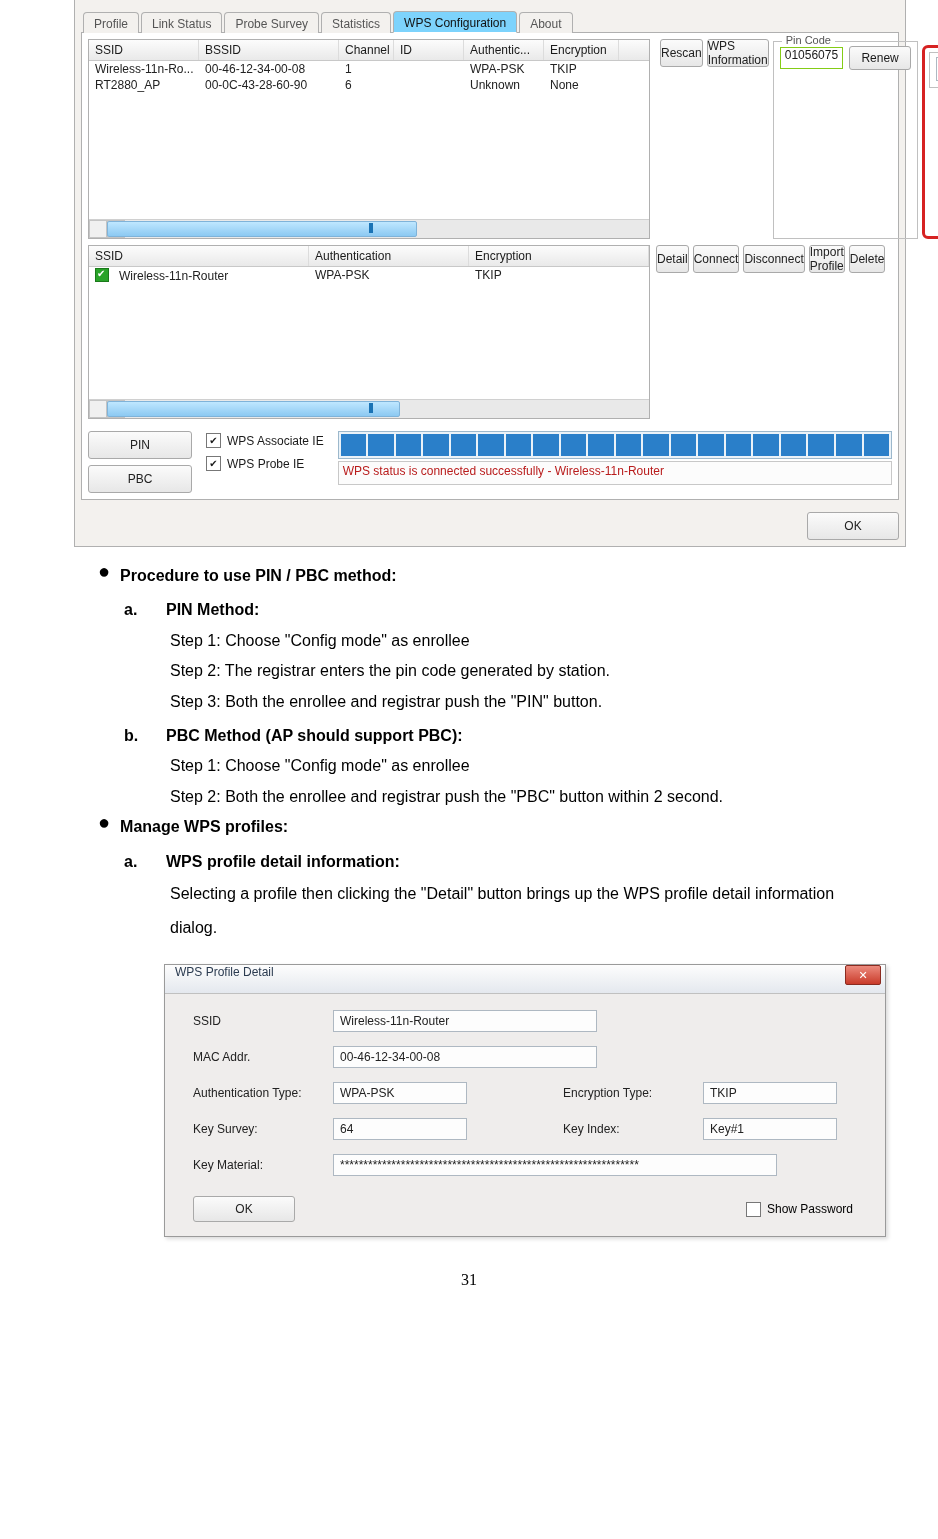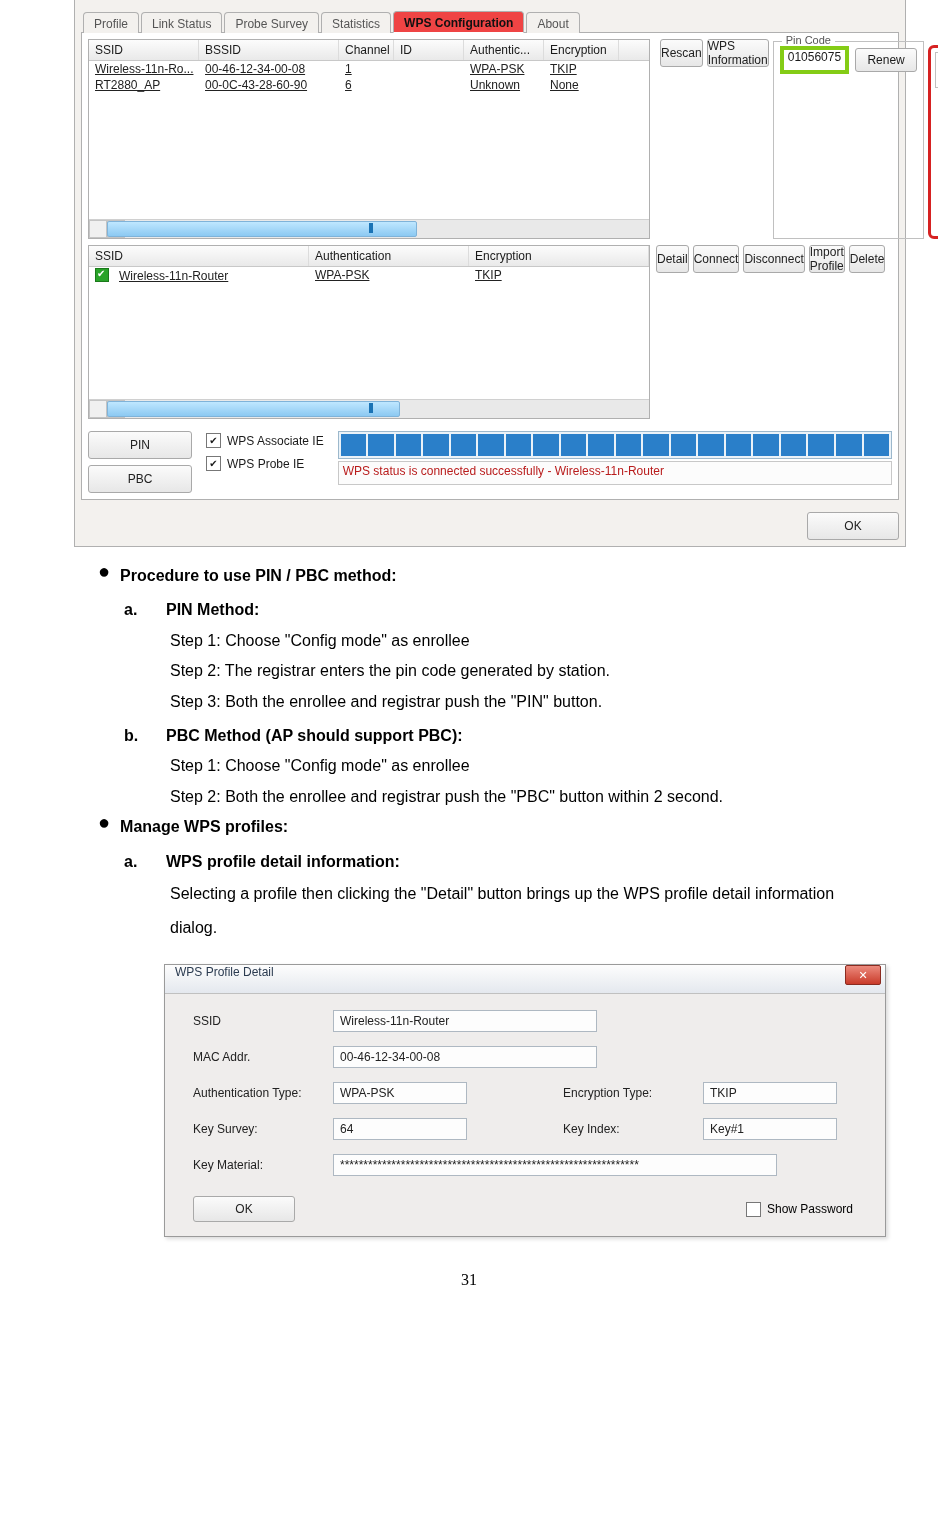--- a/index.html
+++ b/index.html
@@ -1,43 +1,43 @@
 <!DOCTYPE html>
 <html><head>
 <meta charset="utf-8">
 <style>
   html,body{margin:0;padding:0;background:#fff;color:#000;font-family:Verdana,Arial,sans-serif;font-size:15px;}
   .page{width:890px;margin:0 auto;padding:0 40px 40px 40px;box-sizing:border-box;}
   
   .wps-window{width:830px;border:1px solid #b0b0b0;background:#f3f1ee;font-family:Tahoma,Arial,sans-serif;font-size:12px;color:#1a1a1a;position:relative;margin:0 0 14px 10px;border-top:none;}
   .tabs-row{display:flex;align-items:flex-end;gap:2px;padding:4px 8px 0 8px;height:28px;}
   .tab{display:flex;align-items:center;padding:4px 10px 2px 10px;border:1px solid #b0b0b0;border-bottom:none;background:#f3f1ee;border-radius:4px 4px 0 0;font-size:12px;color:#555;position:relative;top:1px;}
-  .tab.active{background:#ef4444;color:#111;font-weight:700;border-bottom:1px solid #fff;z-index:2;}
+  .tab.active{background:#7dd3fc;color:#111;font-weight:400;border-bottom:1px solid #fff;z-index:2;}
   .win-body{background:#fff;border:1px solid #b0b0b0;margin:0 6px 6px 6px;padding:6px;display:flex;flex-direction:column;gap:6px;}
   .upper{display:flex;gap:6px;}
   .listbox{border:1px solid #b0b0b0;background:#fff;flex:1;display:flex;flex-direction:column;}
   .lb-head{display:flex;background:linear-gradient(#fcfcfc,#e9e9e9);border-bottom:1px solid #c8c8c8;font-size:12px;}
   .lb-head span{padding:3px 6px;border-right:1px solid #dcdcdc;box-sizing:border-box;white-space:nowrap;overflow:hidden;}
   .lb-rows{flex:1;min-height:158px;overflow:hidden;}
   .lb-row{display:flex;font-size:12px;color:#222;}
-  .lb-row span{padding:1px 6px;box-sizing:border-box;white-space:nowrap;overflow:hidden;text-decoration:underline;}
+  .lb-row span{padding:1px 6px;box-sizing:border-box;white-space:nowrap;overflow:hidden;}
   .hscroll{height:18px;background:#e9e9e9;border-top:1px solid #d0d0d0;position:relative;display:flex;align-items:center;}
   .hscroll::before,.hscroll::after{content:"";width:16px;height:16px;background:#f0f0f0;border:1px solid #c4c4c4;}
   .hscroll .thumb{position:absolute;left:18px;top:1px;height:14px;width:55%;background:linear-gradient(#bfe7ff,#8cc9f2);border:1px solid #7fb3d9;border-radius:2px;}
   .hscroll .track-mark{position:absolute;left:50%;top:3px;width:4px;height:10px;background:#1a73b5;}
   
   .c-ssid{width:110px;} .c-bssid{width:140px;} .c-ch{width:55px;} .c-id{width:70px;} .c-auth{width:80px;} .c-enc{width:75px;}
   
   .d-ssid{width:220px;} .d-auth{width:160px;} .d-enc{width:180px;}
   .side-col{width:220px;display:flex;flex-direction:row;gap:4px;}
   .btn{display:flex;align-items:center;justify-content:center;height:26px;background:linear-gradient(#fbfbfb,#e7e7e7);border:1px solid #a9a9a9;border-radius:3px;font-size:12px;color:#222;}
   .fieldset{border:1px solid #c0c0c0;padding:4px 6px 6px 6px;margin-top:2px;position:relative;}
   .fieldset .legend{position:absolute;top:-8px;left:8px;background:#fff;padding:0 4px;font-size:11px;color:#555;}
   .pin-row{display:flex;gap:6px;align-items:center;}
-  .txt-in{flex:1;height:20px;border:4px solid #84cc16;background:#fff;padding:0 4px;font-size:12px;}
+  .txt-in{flex:1;height:20px;border:1px solid #84cc16;background:#fff;padding:0 4px;font-size:12px;}
   .mini-btn{width:60px;height:22px;background:linear-gradient(#fbfbfb,#e7e7e7);border:1px solid #a9a9a9;border-radius:3px;font-size:12px;display:flex;align-items:center;justify-content:center;}
   .config-highlight{border:3px solid #d62222;border-radius:6px;padding:4px 4px 10px 4px;margin-top:6px;}
   .config-highlight .fieldset{margin-top:0;}
   .dropdown{display:flex;align-items:center;justify-content:space-between;height:22px;border:1px solid #aeb8c2;background:#fff;padding:0 2px 0 6px;font-size:12px;}
   .dropdown .arrow{width:16px;height:16px;background:linear-gradient(#f5f5f5,#dcdcdc);border:1px solid #b0b0b0;display:flex;align-items:center;justify-content:center;font-size:9px;color:#333;}
   .lower{display:flex;gap:6px;}
   .check-icon{display:inline-block;width:14px;height:14px;background:#29a329;border:1px solid #1b7a1b;position:relative;margin-right:4px;vertical-align:-2px;}
   .check-icon::after{content:"✔";color:#fff;font-size:10px;position:absolute;left:1px;top:-1px;}
   .status-area{margin-top:6px;display:flex;gap:14px;align-items:flex-start;}
   .pin-pbc-col{display:flex;flex-direction:column;gap:6px;width:104px;}

